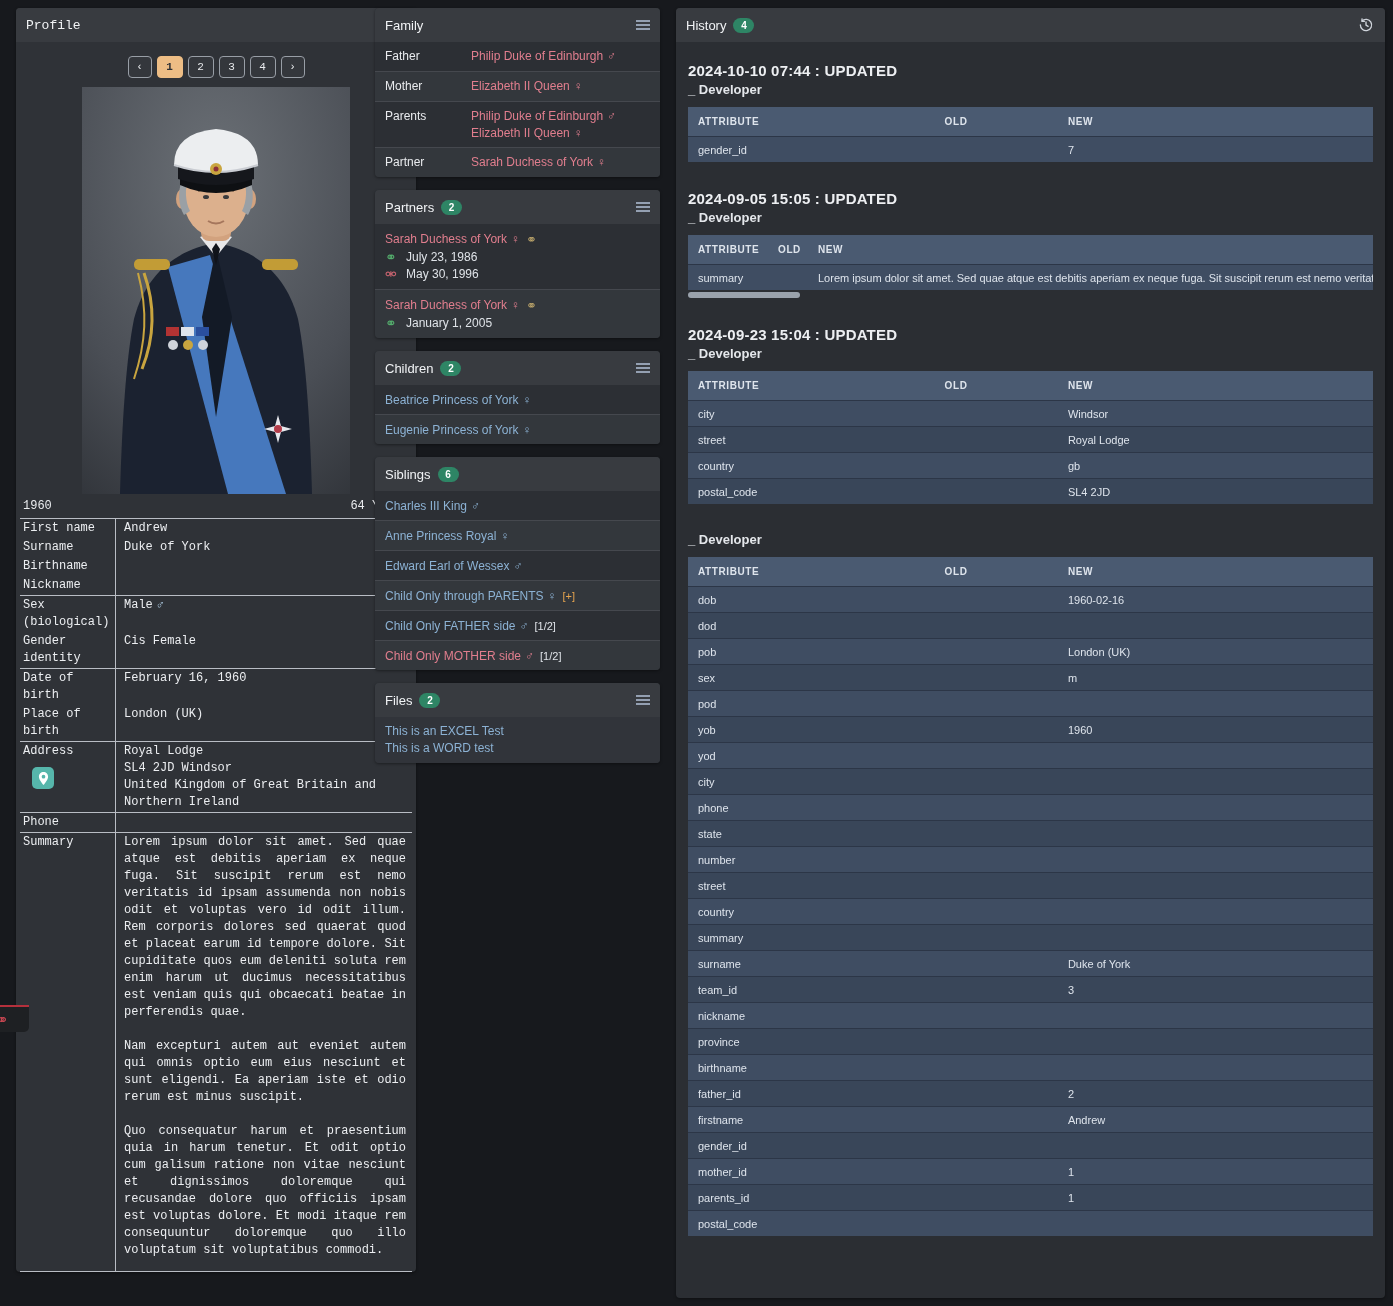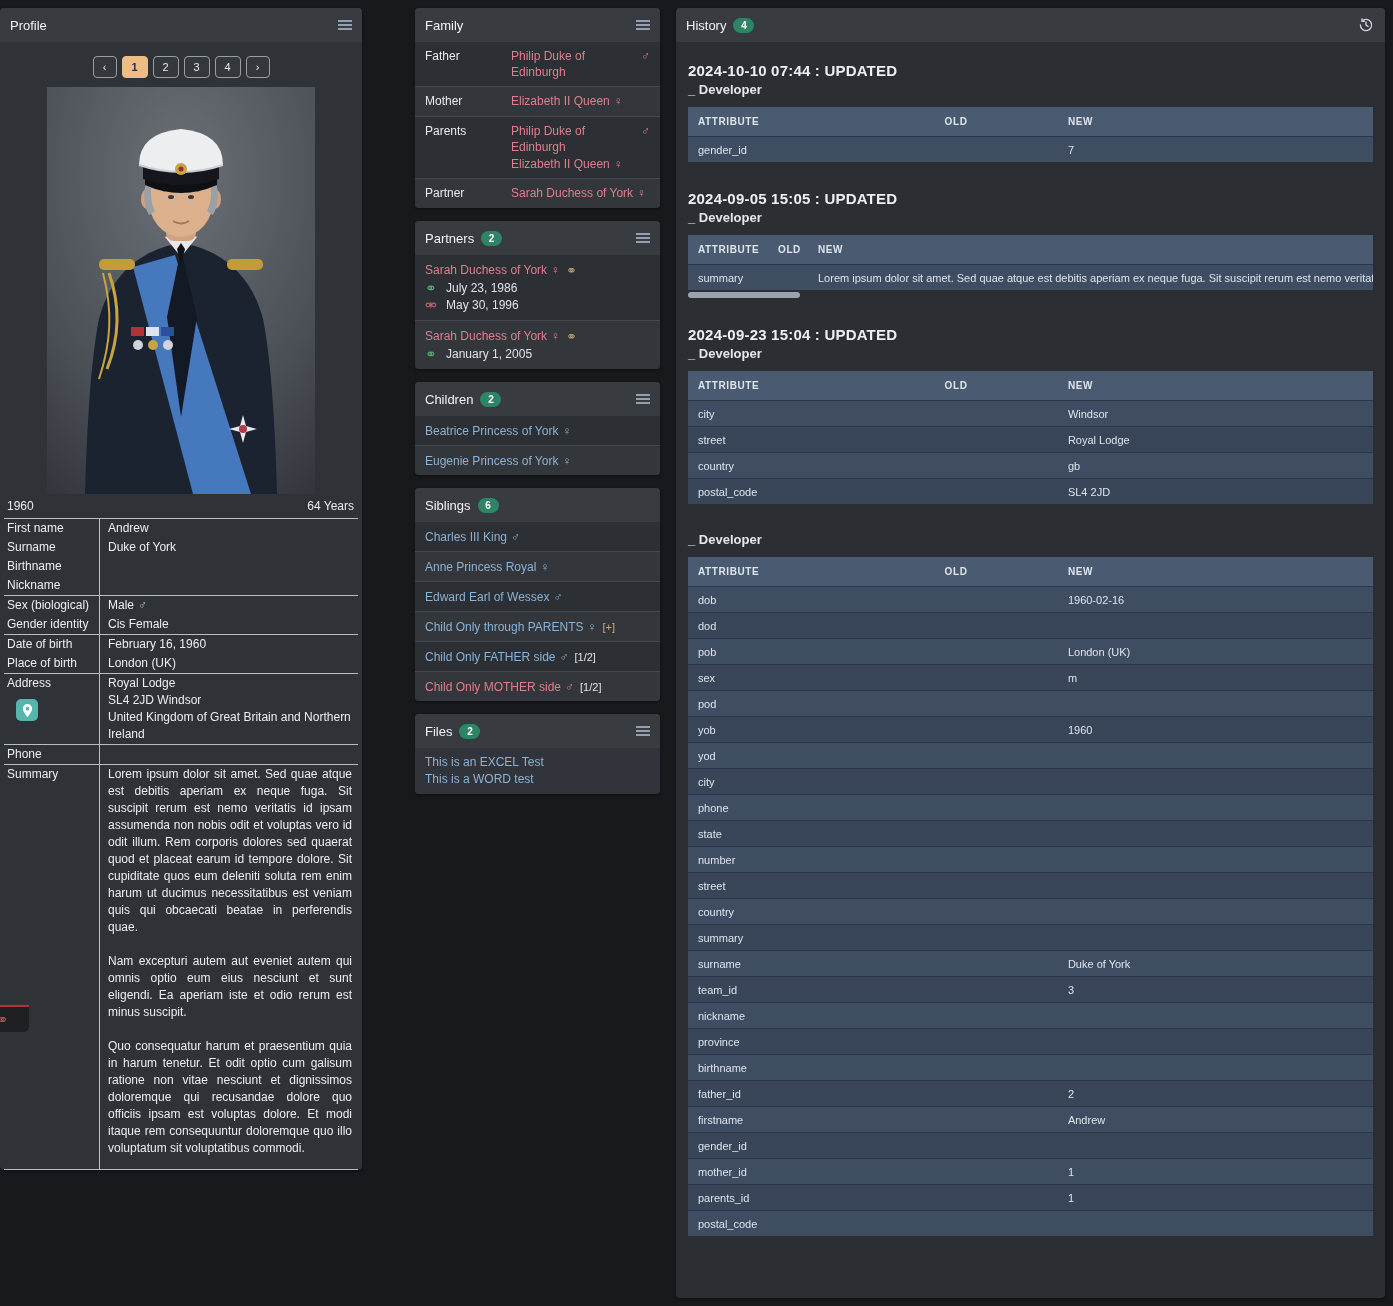--- a/index.html
+++ b/index.html
@@ -12,21 +12,21 @@
   .card-title{font-size:13px;color:#f1f3f5;}
   .spacer{flex:1;}
   .badge{display:inline-flex;align-items:center;justify-content:center;min-width:15px;height:15px;
          border-radius:8px;background:#2e8565;color:#fff;font-size:10px;font-weight:bold;
          margin-left:7px;padding:0 3px;}
   .burger{width:14px;height:12px;position:relative;cursor:pointer;}
   .burger::before{content:"";position:absolute;left:0;top:1px;width:14px;height:2px;background:#94a0b2;
                   box-shadow:0 4px 0 #94a0b2,0 8px 0 #94a0b2;}
 
   
-  .col-left{position:absolute;left:0;top:8px;width:362px;}
+  .col-left{position:absolute;left:16px;top:8px;width:400px;font-family:Liberation Mono, monospace;}
   .col-mid{position:absolute;left:375px;top:8px;width:285px;}
   .col-right{position:absolute;left:676px;top:8px;width:709px;height:913px;}
 
   
   .pager{display:flex;gap:5px;width:fit-content;margin:14px auto 9px auto;}
   .pgbtn{min-width:26px;height:22px;box-sizing:border-box;border-radius:4px;background:#34373c;
          border:1px solid #989ea6;color:#e8eaed;font-size:11px;display:flex;align-items:center;
          justify-content:center;cursor:pointer;padding:0;font-family:inherit;}
   .pgbtn.arrow{min-width:24px;}
   .pgbtn.active{background:#edbd85;border-color:#edbd85;color:#2d3035;font-weight:bold;}
@@ -38,21 +38,21 @@
   .prow{display:flex;min-height:18px;}
   .plabel{flex:0 0 88px;border-right:1px solid #b9bdc4;padding:1px 4px 1px 3px;line-height:17px;color:#eceef1;}
   .pvalue{flex:1;padding:1px 6px 1px 8px;line-height:17px;color:#eceef1;}
   .pre{white-space:pre-line;}
   .justify{text-align:justify;padding-bottom:12px;white-space:pre-line;}
   .gsym-inline{color:#aecbe2;margin-left:4px;}
   .pin-btn{width:22px;height:22px;border:none;border-radius:5px;background:#56b6ab;display:flex;
            align-items:center;justify-content:center;margin:7px 0 4px 9px;cursor:pointer;padding:0;}
 
   
-  .mid-card{margin-bottom:13px;margin-left:40px;}
+  .mid-card{margin-bottom:13px;}
   .list > *{border-top:1px solid #45484e;}
   .list > *:first-child{border-top:none;}
   .list > *:nth-child(odd){background:#2c2f34;}
   .list > *:nth-child(even){background:#33373c;}
   .frow{display:flex;align-items:flex-start;min-height:29px;padding:0 10px;font-size:12px;}
   .flabel{flex:0 0 86px;padding-top:7px;color:#e9ebee;}
   .fpersons{display:flex;flex-direction:column;gap:1px;padding:6px 0;}
   .person{display:inline-flex;align-items:baseline;gap:4px;text-decoration:none;cursor:pointer;
           font-size:12px;line-height:16px;}
   .person[data-tone="pink"]{color:#e17e8e;}

